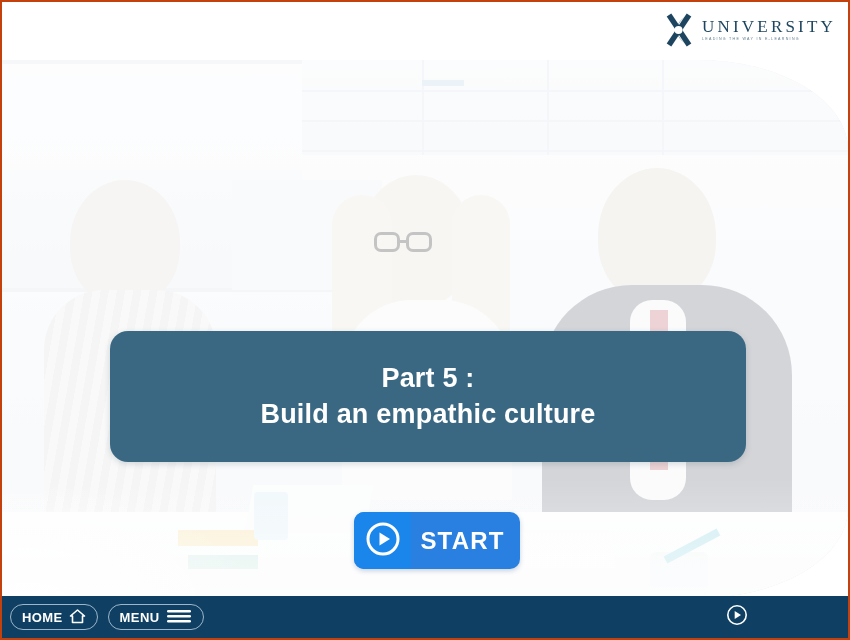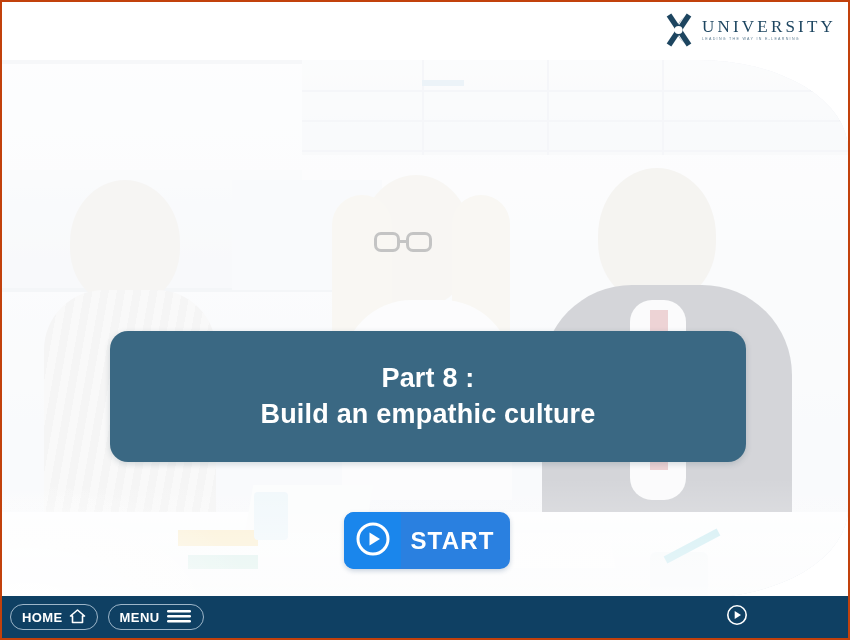--- a/index.html
+++ b/index.html
@@ -88,21 +88,21 @@
   }
   .title-line {
     color:#ffffff; font-weight:bold;
     font-size:27px; line-height:1.32;
     text-align:center; letter-spacing:0.2px;
   }
   .title-line.sub { font-size:27px; }
 
   
   .start-btn {
-    position:absolute; left:342px; top:452px;
+    position:absolute; left:352px; top:452px;
     width:166px; height:57px;
     background:#2a80e0;
     border-radius:10px;
     display:flex; align-items:center;
     z-index:12; cursor:pointer;
     box-shadow:0 2px 5px rgba(20,60,110,0.22);
   }
   .start-icon-box {
     width:57px; height:57px;
     background:#1a86ec;
@@ -202,21 +202,21 @@
       <div class="ph" style="left:648px;top:492px;width:58px;height:62px;background:#e7edf2;border-radius:6px;"></div>
       <div class="shelf" style="left:660px;top:482px;width:60px;height:8px;background:#69c7d8;transform:rotate(-28deg);"></div>
       <div class="shelf" style="left:500px;top:470px;width:110px;height:38px;background:#f7f8fa;transform:skewX(12deg);"></div>
 
       <div class="overlay-wash"></div>
       <div class="bottom-fade"></div>
       <div class="left-fade"></div>
     </div>
 
     <div class="title-panel">
-      <div class="title-line">Part 8 :</div>
+      <div class="title-line">Part 5 :</div>
       <div class="title-line sub">Build an empathic culture</div>
     </div>
 
     <div class="start-btn">
       <div class="start-icon-box">
         <span>
           <svg width="38" height="38" viewBox="0 0 38 38">
             <circle cx="19" cy="19" r="15" fill="none" stroke="#ffffff" stroke-width="3"></circle>
             <path d="M15.5 12.5 L26 19 L15.5 25.5 Z" fill="#ffffff"></path>
           </svg>

